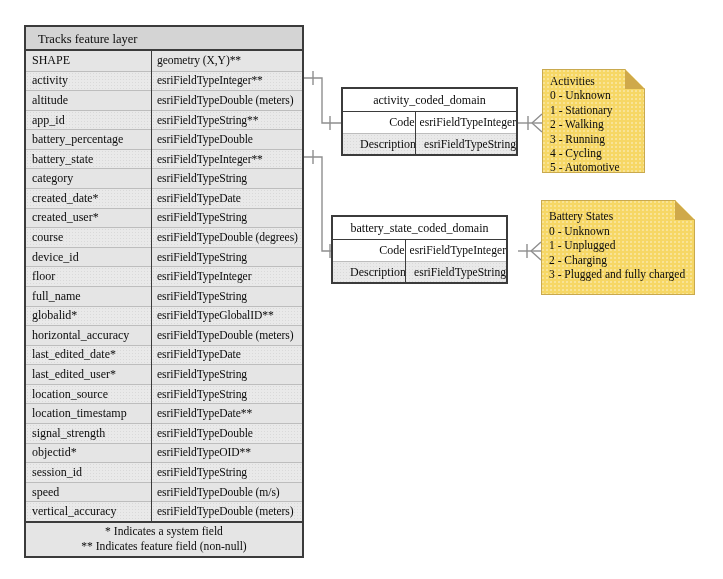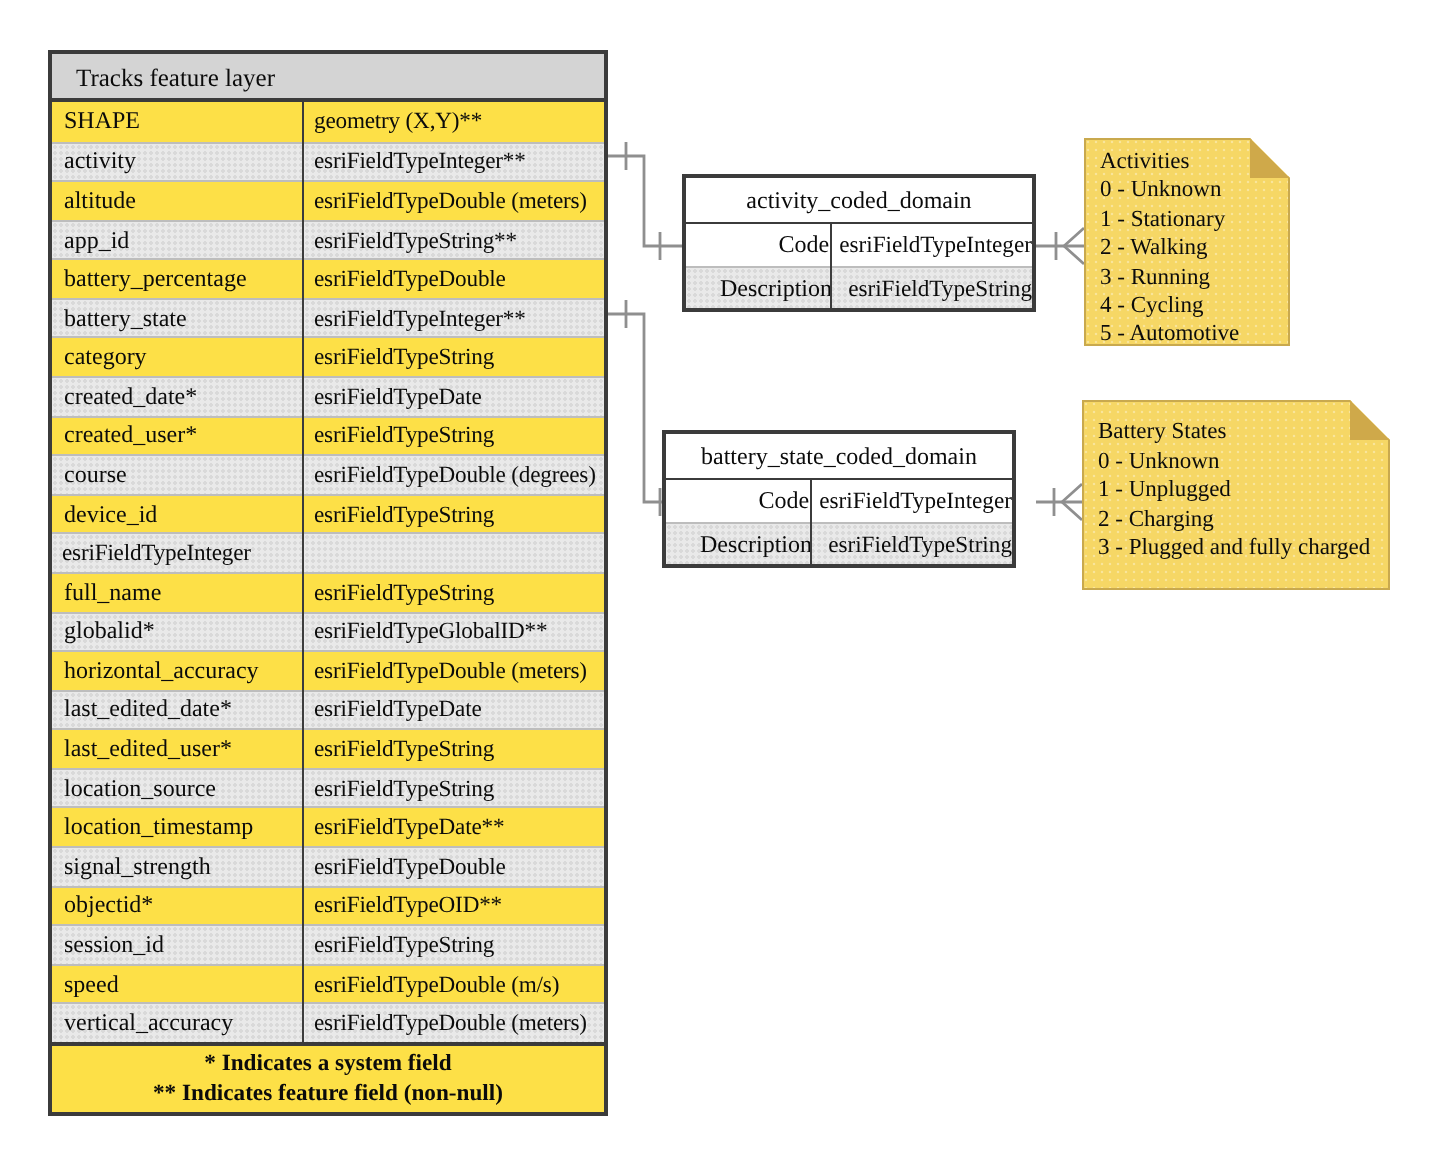--- a/index.html
+++ b/index.html
@@ -2,35 +2,35 @@
 <html><head>
 <meta charset="utf-8">
 <style>
   html,body{margin:0;padding:0;background:#ffffff;}
   #canvas{position:relative;width:723px;height:579px;background:#ffffff;overflow:hidden;
           font-family:"Liberation Serif","DejaVu Serif",serif;color:#0b0b0b;}
   
   #wires{position:absolute;left:0;top:0;z-index:1;}
   
   .main-table{position:absolute;left:24px;top:25px;width:280px;z-index:2;
-              border:2px solid #3b3b3b;background:#fde047;box-sizing:border-box;}
+              border:2px solid #3b3b3b;background:#e5e5e5;box-sizing:border-box;}
   .main-table .hdr{height:24px;line-height:24px;padding-left:12px;font-size:12.5px;
                    background:#d4d4d4;border-bottom:2px solid #3b3b3b;box-sizing:border-box;}
   .dotted{background-image:radial-gradient(rgba(0,0,0,0.07) 0.8px, transparent 0.9px);
           background-size:3px 3px;}
   .rows{position:relative;}
   .rows::after{content:"";position:absolute;left:125px;top:0;bottom:0;width:1px;background:#3b3b3b;}
   .frow{display:flex;height:19.58px;align-items:center;font-size:12px;box-sizing:border-box;}
   .frow + .frow{border-top:1px solid #bdbdbd;}
   .frow.alt{background-color:#e9e9e9;}
   .fname{width:126px;padding-left:6px;box-sizing:border-box;white-space:nowrap;overflow:hidden;}
   .ftype{flex:1;padding-left:5px;box-sizing:border-box;white-space:nowrap;overflow:hidden;
          font-size:11.6px;letter-spacing:-0.1px;}
   .foot{border-top:2px solid #3b3b3b;text-align:center;font-size:11.6px;line-height:15px;
-        padding:1px 0 2px 0;font-weight:bold;}
+        padding:1px 0 2px 0;}
   
   .dom-table{position:absolute;width:177px;z-index:2;border:2px solid #3b3b3b;background:#ffffff;
              box-sizing:border-box;}
   .dom-table .dhdr{height:23px;line-height:23px;text-align:center;font-size:12px;
                    border-bottom:1px solid #3b3b3b;box-sizing:border-box;background:#ffffff;}
   .drows{position:relative;}
   .drows::after{content:"";position:absolute;left:72px;top:0;bottom:0;width:1px;background:#3b3b3b;}
   .drow{display:flex;height:21px;align-items:center;font-size:12px;box-sizing:border-box;text-align:right;}
   .drow + .drow{border-top:1px solid #bdbdbd;}
   .drow.alt{background-color:#e9e9e9;}
@@ -119,20 +119,21 @@
         </div>
         <div class="frow alt dotted">
           <span class="fname">course</span>
           <span class="ftype">esriFieldTypeDouble (degrees)</span>
         </div>
         <div class="frow">
           <span class="fname">device_id</span>
           <span class="ftype">esriFieldTypeString</span>
         </div>
         <div class="frow alt dotted">
+          <span class="fname">floor</span>
           <span class="ftype">esriFieldTypeInteger</span>
         </div>
         <div class="frow">
           <span class="fname">full_name</span>
           <span class="ftype">esriFieldTypeString</span>
         </div>
         <div class="frow alt dotted">
           <span class="fname">globalid*</span>
           <span class="ftype">esriFieldTypeGlobalID**</span>
         </div>

